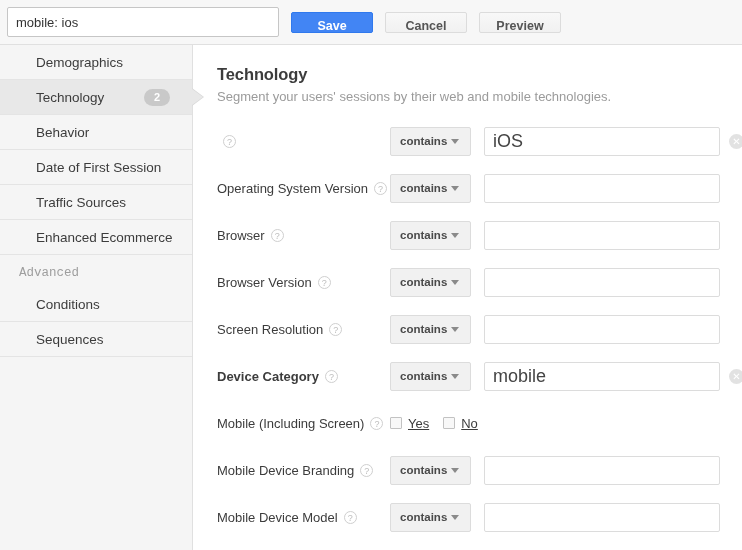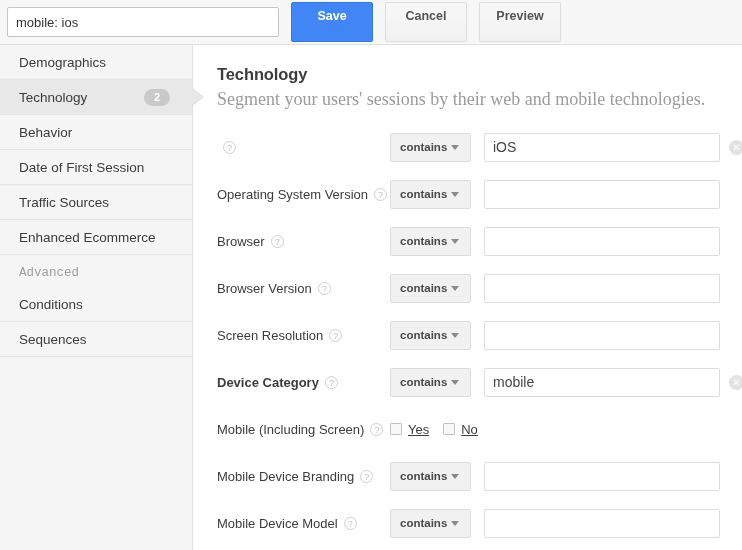--- a/index.html
+++ b/index.html
@@ -37,21 +37,21 @@
     border-radius: 2px;
     background: #ffffff;
     font-family: "Liberation Sans", sans-serif;
     font-size: 13px;
     color: #333;
     padding: 0 8px;
     outline: none;
   }
 
   .btn {
-    height: 40px;
+    height: 21px;
     min-width: 82px;
     margin-left: 12px;
     border-radius: 2px;
     font-family: "Liberation Sans", sans-serif;
     font-size: 12.5px;
     font-weight: bold;
     cursor: pointer;
     padding: 0 14px;
     line-height: 27px;
     text-align: center;
@@ -82,21 +82,21 @@
     background: #f5f5f5;
     border-right: 1px solid #e0e0e0;
     flex: 0 0 193px;
     position: relative;
     padding-top: 0;
   }
   .side-item {
     position: relative;
     height: 35px;
     line-height: 35px;
-    padding-left: 19px;
+    padding-left: 36px;
     font-size: 13.5px;
     color: #3c3c3c;
     border-bottom: 1px solid #e4e4e4;
     cursor: pointer;
     white-space: nowrap;
   }
   .side-item.selected {
     background: #e8e8e8;
   }
   .side-item.selected .side-arrow {
@@ -154,24 +154,23 @@
     overflow: hidden;
   }
   .main-title {
     font-size: 16.5px;
     font-weight: bold;
     color: #3c3c3c;
     margin: 0 0 5px 0;
     letter-spacing: -0.1px;
   }
   .main-subtitle {
-    font-size: 18px;
+    font-size: 13px;
     color: #9b9b9b;
     margin: 0 0 22px 0;
-    font-family: Liberation Serif, serif;
   }
 
   
   .form-row {
     display: flex;
     align-items: center;
     height: 30px;
     margin-bottom: 17px;
   }
   .row-label {
@@ -227,21 +226,21 @@
 
   .value-input {
     width: 236px;
     flex: 0 0 236px;
     height: 29px;
     margin-left: 13px;
     border: 1px solid #dcdcdc;
     border-radius: 2px;
     background: #ffffff;
     font-family: "Liberation Sans", sans-serif;
-    font-size: 14px;
+    font-size: 18px;
     color: #444444;
     padding: 0 8px;
     outline: none;
   }
 
   .clear-icon {
     width: 15px; height: 15px;
     border-radius: 50%;
     background: #e2e2e2;
     color: #ffffff;

